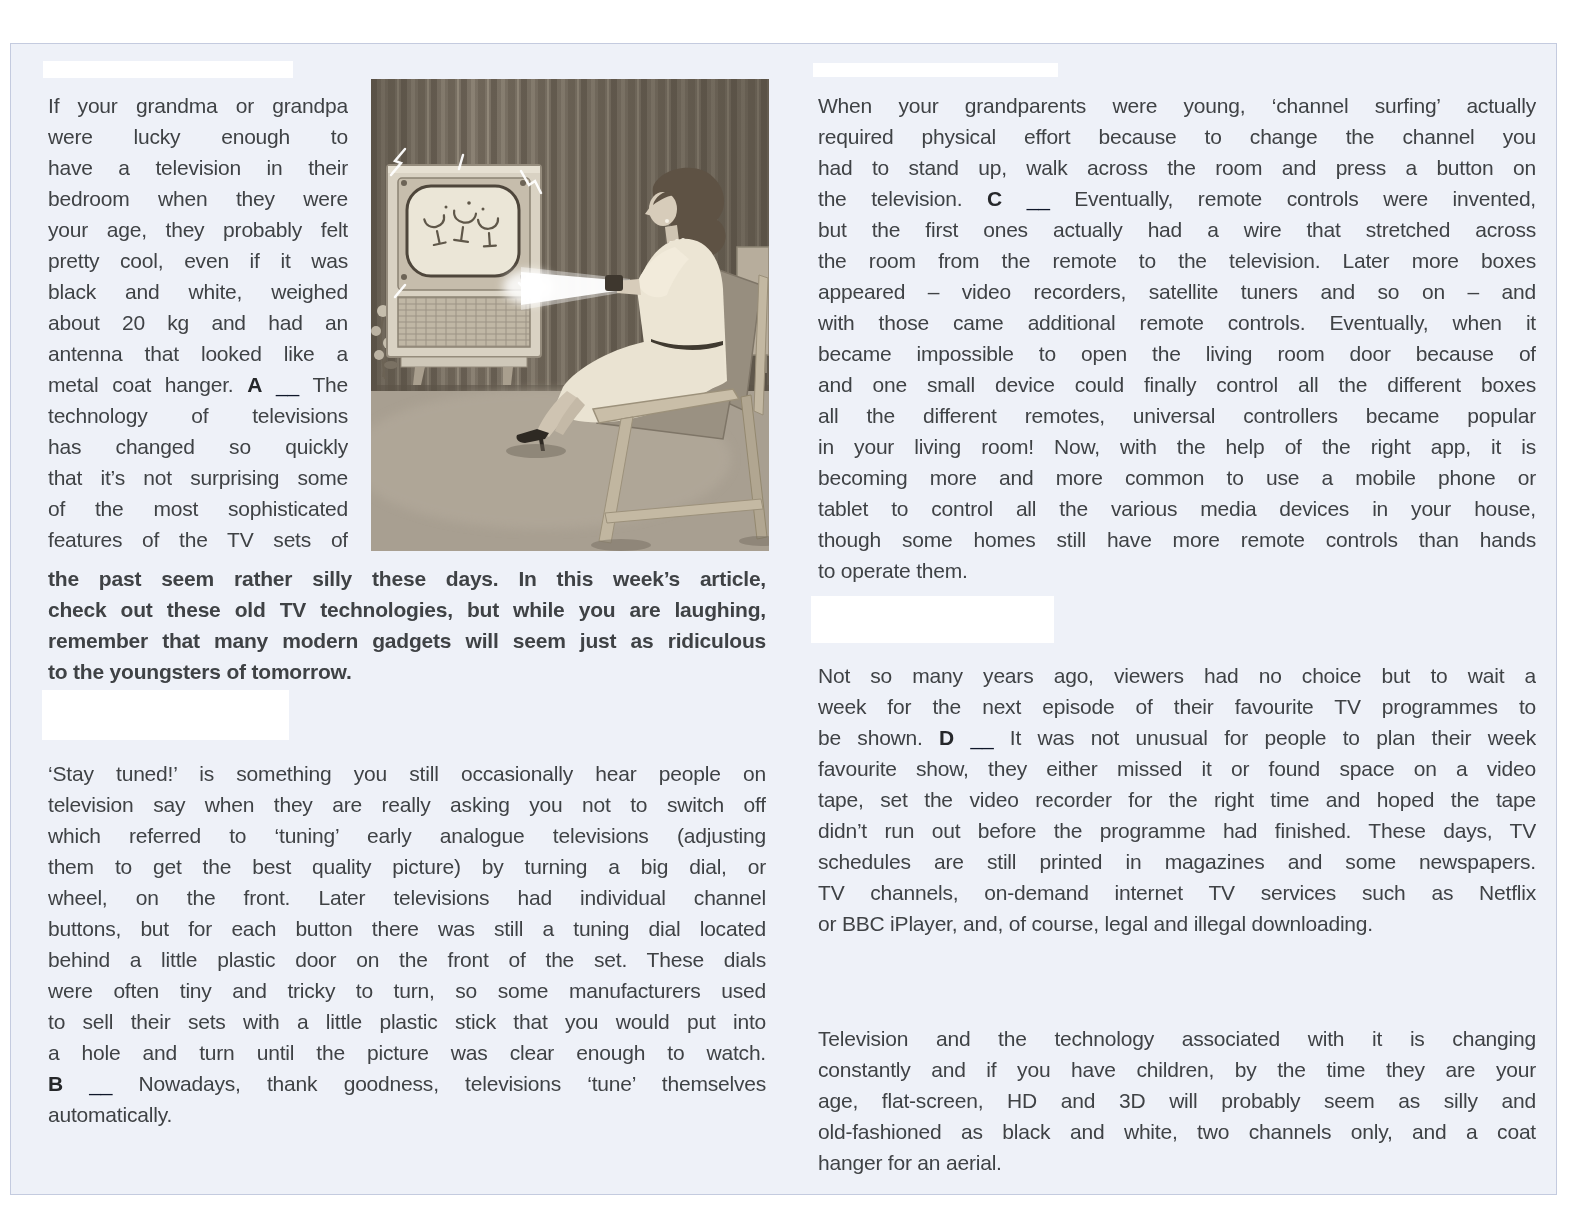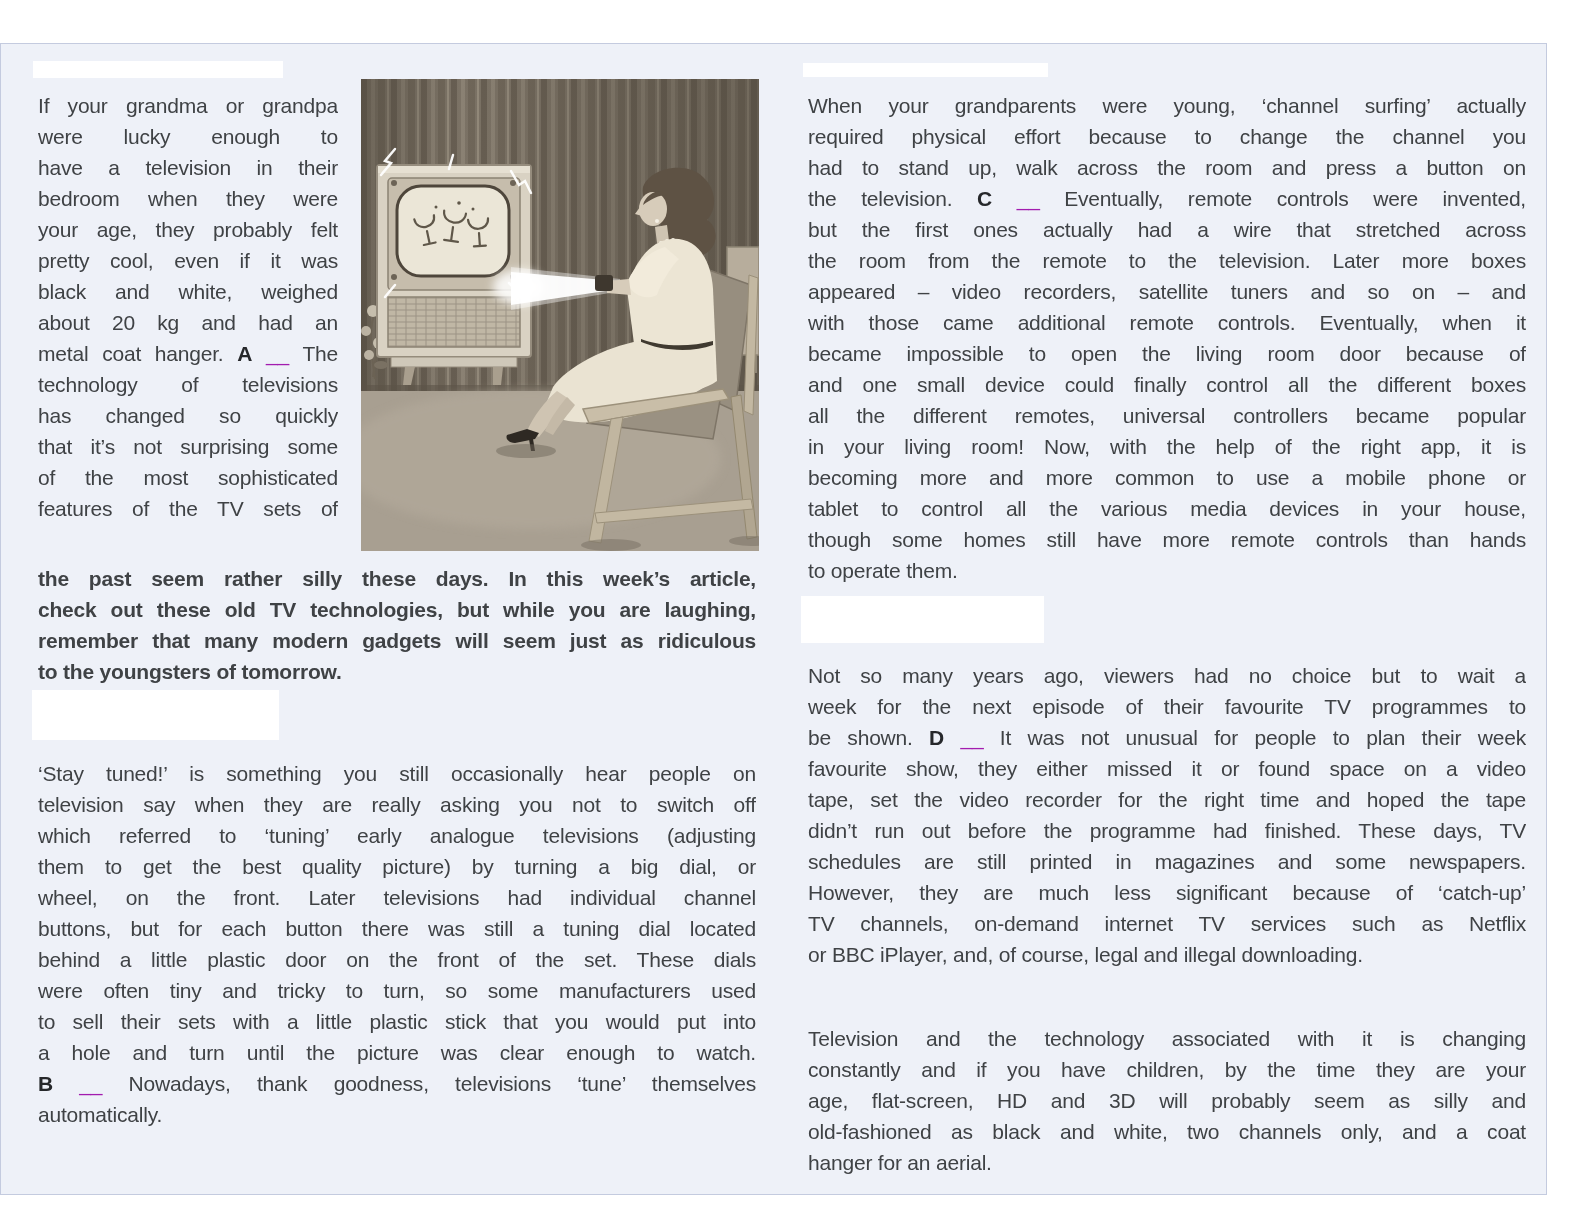--- a/index.html
+++ b/index.html
@@ -3,21 +3,21 @@
 <meta charset="utf-8">
 <style>
   html,body{margin:0;padding:0;}
   body{
     width:1572px;height:1208px;position:relative;
     background:#ffffff;
     font-family:"Liberation Sans", sans-serif;
     overflow:hidden;
   }
   .panel{
-    position:absolute;left:0;top:43px;width:1547px;height:1152px;
+    position:absolute;left:10px;top:43px;width:1547px;height:1152px;
     background:#eef1f8;border:1px solid #c4cbdf;box-sizing:border-box;
   }
   .redact{position:absolute;background:#ffffff;}
   .r1{left:32px;top:17px;width:250px;height:17px;}
   .r2{left:31px;top:646px;width:247px;height:50px;}
   .r3{left:802px;top:19px;width:245px;height:14px;}
   .r4{left:800px;top:552px;width:243px;height:47px;}
 
   .tcol{
     position:absolute;font-size:21px;letter-spacing:-0.2px;color:#3f4245;
@@ -29,21 +29,21 @@
   .p4{left:807px;top:616px;width:718px;}
   .p5{left:807px;top:979px;width:718px;}
 
   .tline{
     position:relative;height:31px;line-height:31px;
     text-align:justify;text-align-last:justify;
     overflow:hidden;
   }
   .tline.last{text-align-last:left;}
   .qmark{font-weight:bold;color:#26282b;}
-  .blank{color:#a21caf;}
+  .blank{color:#0f172a;}
 
   figure.photo{
     position:absolute;left:360px;top:35px;width:398px;height:472px;margin:0;padding:0;
   }
   figure.photo svg{display:block;}
 </style>
 </head>
 <body>
 
 <div class="panel">
@@ -55,20 +55,21 @@
 
   <div class="tcol narrow">
       <div class="tline">If your grandma or grandpa</div>
       <div class="tline">were lucky enough to</div>
       <div class="tline">have a television in their</div>
       <div class="tline">bedroom when they were</div>
       <div class="tline">your age, they probably felt</div>
       <div class="tline">pretty cool, even if it was</div>
       <div class="tline">black and white, weighed</div>
       <div class="tline">about 20 kg and had an</div>
+      <div class="tline">antenna that looked like a</div>
       <div class="tline">metal coat hanger. <b class="qmark">A</b> <span class="blank">__</span> The</div>
       <div class="tline">technology of televisions</div>
       <div class="tline">has changed so quickly</div>
       <div class="tline">that it’s not surprising some</div>
       <div class="tline">of the most sophisticated</div>
       <div class="tline">features of the TV sets of</div>
     </div>
 
   <figure class="photo" aria-label="Black-and-white photo: a woman seated in an armchair points an early remote control with a beam of light at a vintage console television in front of curtains">
     <svg viewBox="0 0 398 472" width="398" height="472" xmlns="http://www.w3.org/2000/svg">
@@ -250,21 +251,20 @@
       <div class="tline last">to operate them.</div>
     </div>
   <div class="tcol p4">
       <div class="tline">Not so many years ago, viewers had no choice but to wait a</div>
       <div class="tline">week for the next episode of their favourite TV programmes to</div>
       <div class="tline">be shown. <b class="qmark">D</b> <span class="blank">__</span> It was not unusual for people to plan their week</div>
       <div class="tline">favourite show, they either missed it or found space on a video</div>
       <div class="tline">tape, set the video recorder for the right time and hoped the tape</div>
       <div class="tline">didn’t run out before the programme had finished. These days, TV</div>
       <div class="tline">schedules are still printed in magazines and some newspapers.</div>
-      <div class="tline">However, they are much less significant because of ‘catch-up’</div>
       <div class="tline">TV channels, on-demand internet TV services such as Netflix</div>
       <div class="tline last">or BBC iPlayer, and, of course, legal and illegal downloading.</div>
     </div>
   <div class="tcol p5">
       <div class="tline">Television and the technology associated with it is changing</div>
       <div class="tline">constantly and if you have children, by the time they are your</div>
       <div class="tline">age, flat-screen, HD and 3D will probably seem as silly and</div>
       <div class="tline">old-fashioned as black and white, two channels only, and a coat</div>
       <div class="tline last">hanger for an aerial.</div>
     </div>

